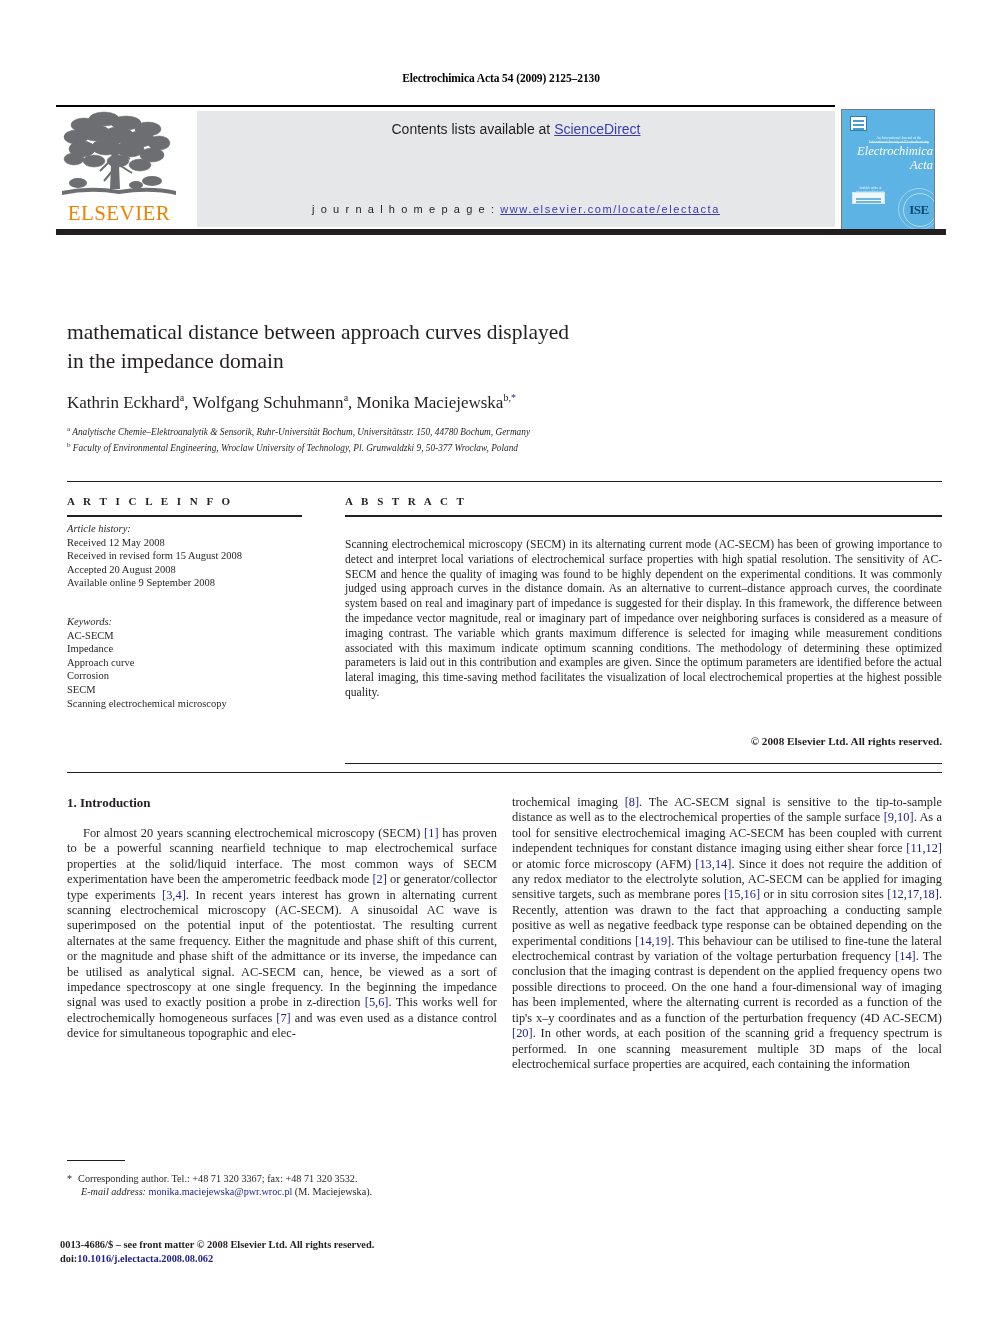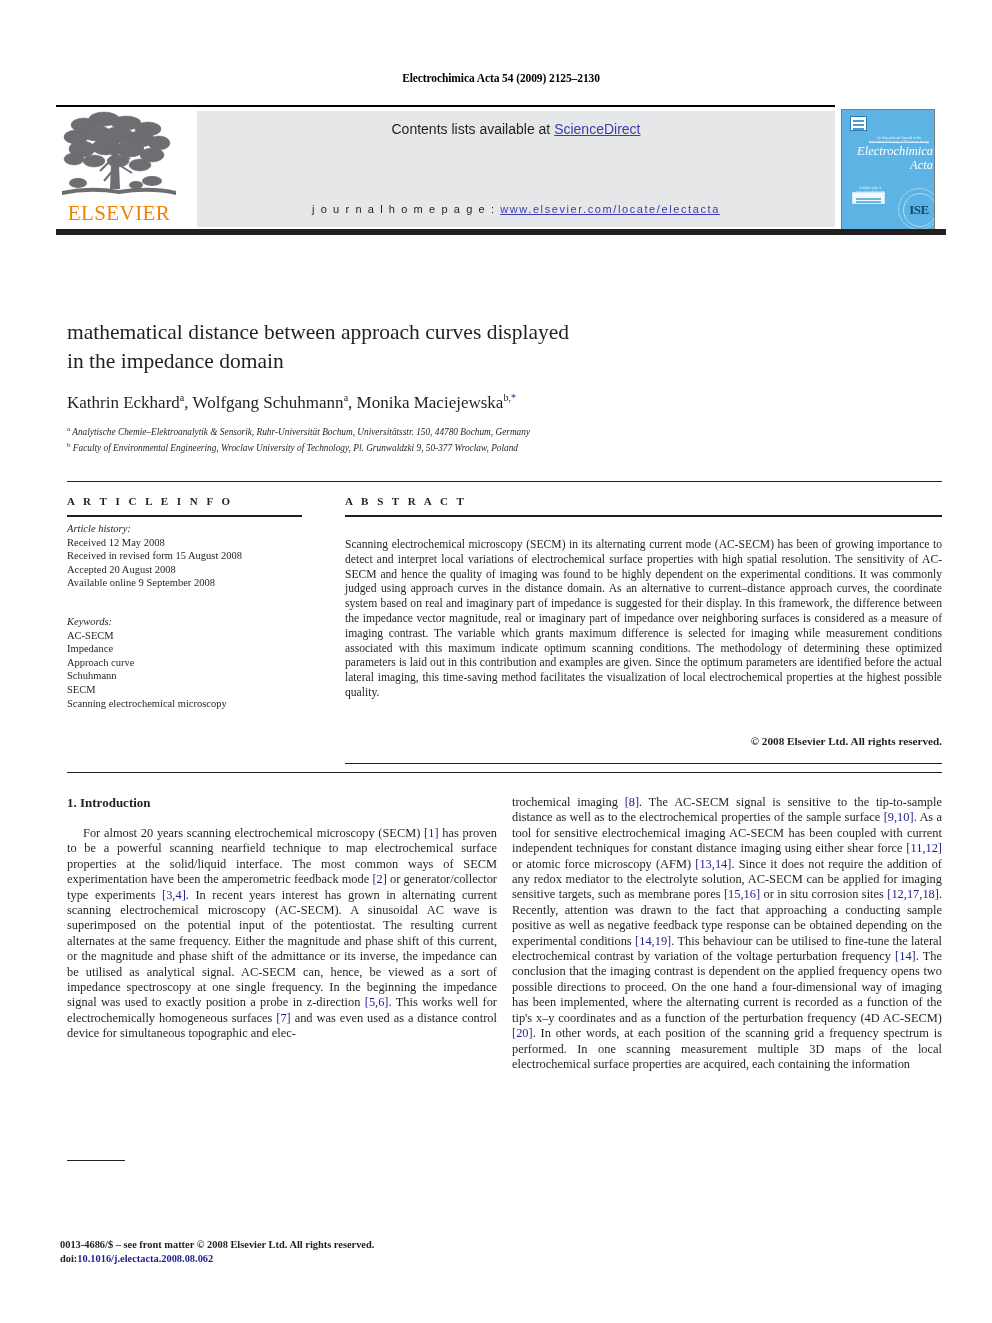--- a/index.html
+++ b/index.html
@@ -468,21 +468,21 @@
     <span>Received in revised form 15 August 2008</span><br>
     <span>Accepted 20 August 2008</span><br>
     <span>Available online 9 September 2008</span>
   </div>
 
   <div class="artinfo" style="top:615px;">
     <span class="lbl">Keywords:</span><br>
     <span>AC-SECM</span><br>
     <span>Impedance</span><br>
     <span>Approach curve</span><br>
-    <span>Schuhmann</span><br>
+    <span>Corrosion</span><br>
     <span>SECM</span><br>
     <span>Scanning electrochemical microscopy</span>
   </div>
 
   <div class="abstract">Scanning electrochemical microscopy (SECM) in its alternating current mode (AC-SECM) has been of growing importance to detect and interpret local variations of electrochemical surface properties with high spatial resolution. The sensitivity of AC-SECM and hence the quality of imaging was found to be highly dependent on the experimental conditions. It was commonly judged using approach curves in the distance domain. As an alternative to current–distance approach curves, the coordinate system based on real and imaginary part of impedance is suggested for their display. In this framework, the difference between the impedance vector magnitude, real or imaginary part of impedance over neighboring surfaces is considered as a measure of imaging contrast. The variable which grants maximum difference is selected for imaging while measurement conditions associated with this maximum indicate optimum scanning conditions. The methodology of determining these optimized parameters is laid out in this contribution and examples are given. Since the optimum parameters are identified before the actual lateral imaging, this time-saving method facilitates the visualization of local electrochemical properties at the highest possible quality.</div>
   <div class="copyline">© 2008 Elsevier Ltd. All rights reserved.</div>
 
   <div class="hrule-thin" style="left:345px; top:763px; width:597px;"></div>
   <div class="hrule-thin" style="left:67px; top:772px; width:875px;"></div>
 
@@ -490,19 +490,25 @@
 
   <div class="col" style="left:67px; top:826px; width:430px;">
     <p><span>For almost 20 years scanning electrochemical microscopy (SECM) </span><span class="ref">[1]</span><span> has proven to be a powerful scanning nearfield technique to map electrochemical surface properties at the solid/liquid interface. The most common ways of SECM experimentation have been the amperometric feedback mode </span><span class="ref">[2]</span><span> or generator/collector type experiments </span><span class="ref">[3,4]</span><span>. In recent years interest has grown in alternating current scanning electrochemical microscopy (AC-SECM). A sinusoidal AC wave is superimposed on the potential input of the potentiostat. The resulting current alternates at the same frequency. Either the magnitude and phase shift of this current, or the magnitude and phase shift of the admittance or its inverse, the impedance can be utilised as analytical signal. AC-SECM can, hence, be viewed as a sort of impedance spectroscopy at one single frequency. In the beginning the impedance signal was used to exactly position a probe in z-direction </span><span class="ref">[5,6]</span><span>. This works well for electrochemically homogeneous surfaces </span><span class="ref">[7]</span><span> and was even used as a distance control device for simultaneous topographic and elec-</span></p>
   </div>
 
   <div class="col" style="left:512px; top:795px; width:430px;">
     <p style="text-indent:0;"><span>trochemical imaging </span><span class="ref">[8]</span><span>. The AC-SECM signal is sensitive to the tip-to-sample distance as well as to the electrochemical properties of the sample surface </span><span class="ref">[9,10]</span><span>. As a tool for sensitive electrochemical imaging AC-SECM has been coupled with current independent techniques for constant distance imaging using either shear force </span><span class="ref">[11,12]</span><span> or atomic force microscopy (AFM) </span><span class="ref">[13,14]</span><span>. Since it does not require the addition of any redox mediator to the electrolyte solution, AC-SECM can be applied for imaging sensitive targets, such as membrane pores </span><span class="ref">[15,16]</span><span> or in situ corrosion sites </span><span class="ref">[12,17,18]</span><span>. Recently, attention was drawn to the fact that approaching a conducting sample positive as well as negative feedback type response can be obtained depending on the experimental conditions </span><span class="ref">[14,19]</span><span>. This behaviour can be utilised to fine-tune the lateral electrochemical contrast by variation of the voltage perturbation frequency </span><span class="ref">[14]</span><span>. The conclusion that the imaging contrast is dependent on the applied frequency opens two possible directions to proceed. On the one hand a four-dimensional way of imaging has been implemented, where the alternating current is recorded as a function of the tip's x–y coordinates and as a function of the perturbation frequency (4D AC-SECM) </span><span class="ref">[20]</span><span>. In other words, at each position of the scanning grid a frequency spectrum is performed. In one scanning measurement multiple 3D maps of the local electrochemical surface properties are acquired, each containing the information</span></p>
   </div>
 
   <div class="footrule" style="top:1160px;"></div>
+  <div class="footnote" style="top:1172px;">
+    <span style="margin-right:6px;">*</span><span>Corresponding author. Tel.: +48 71 320 3367; fax: +48 71 320 3532.</span><br>
+    <span style="margin-left:14px;" class="ital">E-mail address:</span>
+    <a class="mail" href="#">monika.maciejewska@pwr.wroc.pl</a>
+    <span>(M. Maciejewska).</span>
+  </div>
 
   <div class="imprint" style="top:1238px;">
     <span>0013-4686/$ – see front matter © 2008 Elsevier Ltd. All rights reserved.</span><br>
     <span>doi:</span><span class="doi">10.1016/j.electacta.2008.08.062</span>
   </div>
 
 </div>
 
 </body></html>

